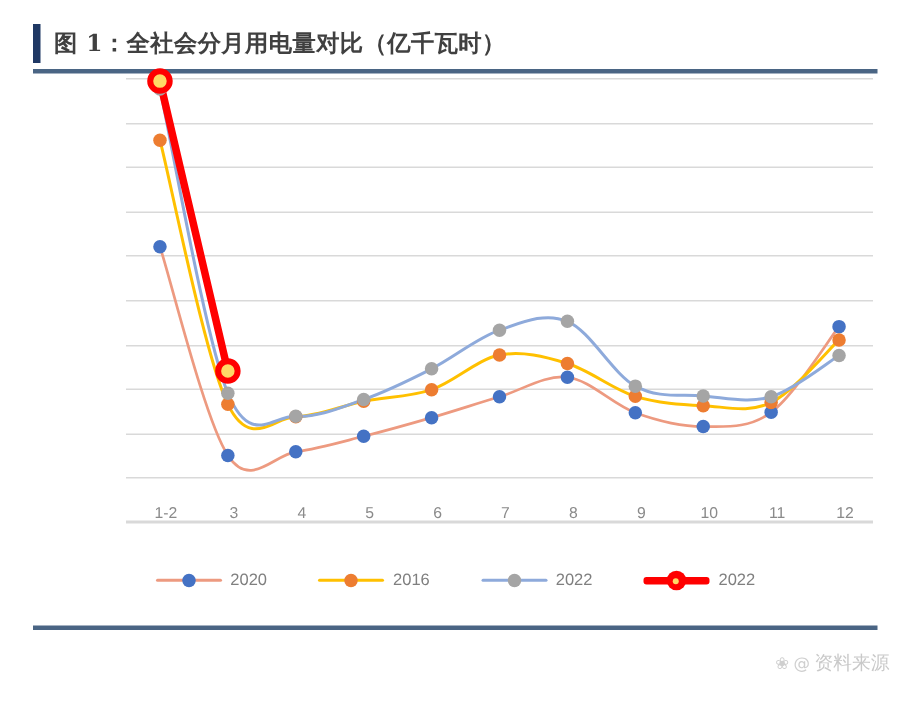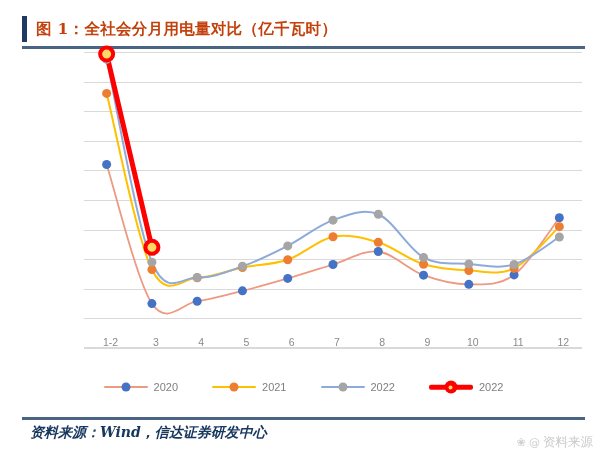--- a/index.html
+++ b/index.html
@@ -18,21 +18,21 @@
   
   .title-row{
     position:absolute;left:22px;top:14px;width:563px;height:30px;
     display:flex;align-items:center;
   }
   .title-bar{
     width:5px;height:26px;background:#1f3864;margin-right:9px;flex:none;
   }
   .title-text{
     font-family:"DejaVu Serif","Liberation Serif",serif;
-    font-weight:bold;font-size:15.5px;color:#c2410c;
+    font-weight:bold;font-size:15.5px;color:#404040;
     letter-spacing:0.3px;white-space:nowrap;
   }
   .rule{
     position:absolute;height:3px;background:#4a6584;
   }
   #rule-top{left:22px;top:46px;width:563px;}
   #rule-bottom{left:22px;top:417px;width:563px;}
 
   
   #plot-wrap{
@@ -202,41 +202,40 @@
           <span class="legend-line" style="background: rgb(237, 154, 128);"></span>
           <span class="legend-dot" style="background: rgb(68, 114, 196);"></span>
         </span>
         <span class="legend-label">2020</span>
       </div>
       <div class="legend-item">
         <span class="legend-swatch">
           <span class="legend-line" style="background: rgb(255, 192, 0);"></span>
           <span class="legend-dot" style="background: rgb(237, 125, 49);"></span>
         </span>
-        <span class="legend-label">2021</span>
+        <span class="legend-label">2016</span>
       </div>
       <div class="legend-item">
         <span class="legend-swatch">
           <span class="legend-line" style="background: rgb(142, 170, 219);"></span>
           <span class="legend-dot" style="background: rgb(165, 165, 165);"></span>
         </span>
         <span class="legend-label">2022</span>
       </div>
       <div class="legend-item">
         <span class="legend-swatch">
           <span class="legend-line thick" style="background: rgb(255, 0, 0);"></span>
           <span class="legend-dot big" style="background: rgb(255, 0, 0);"></span>
         </span>
         <span class="legend-label">2022</span>
       </div>
     </div>
 
   <div class="rule" id="rule-bottom"></div>
 
-  <div id="source">资料来源：Wind，信达证券研发中心</div>
 
   <div id="watermark">
     <span class="wm-glyph">❀</span>
     <span class="wm-glyph">@</span>
     <span>资料来源</span>
   </div>
 
 </div>
 
 </body></html>

